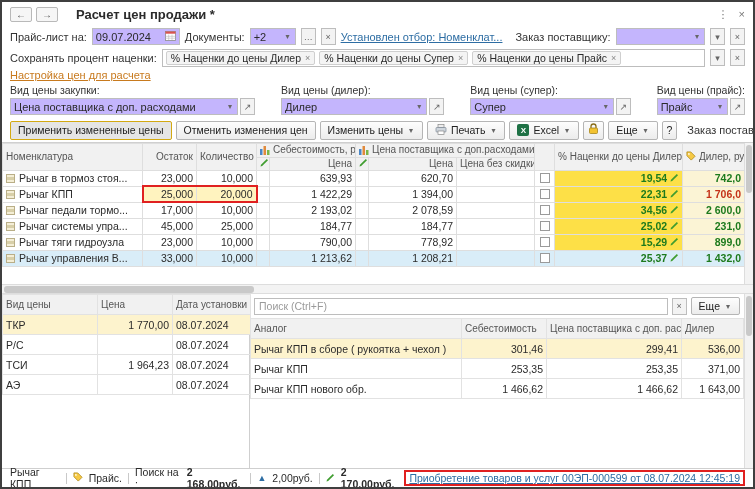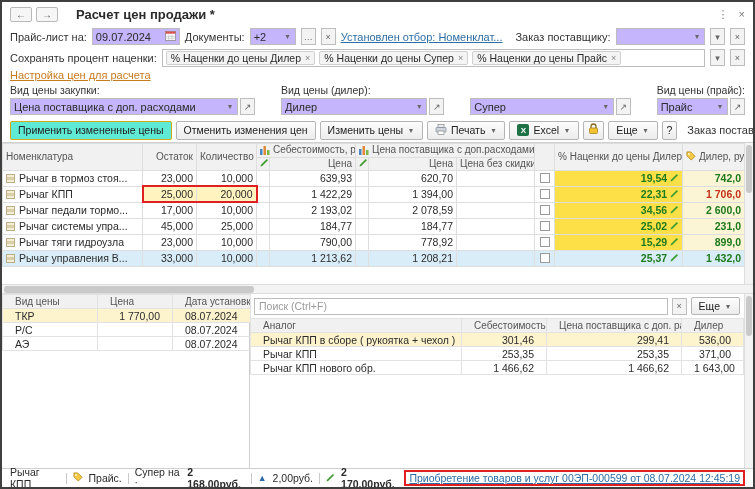--- a/index.html
+++ b/index.html
@@ -24,21 +24,21 @@
   .chip{display:flex;align-items:center;gap:4px;border:1px solid #cfcfcf;background:#f4f4f4;border-radius:2px;padding:0 4px;height:14px;font-size:10.5px;white-space:nowrap}
   .chip .x{color:#888;font-size:9px;cursor:pointer}
   
   .pk{display:flex;align-items:flex-end;gap:26px;padding:1px 8px 3px 8px;flex:none}
   .pkg{display:flex;flex-direction:column;gap:2px}
   .pkg .lbl{font-size:10.5px}
   .pkrow{display:flex;align-items:center;gap:2px}
   
   .toolbar{display:flex;align-items:center;gap:4px;padding:2px 8px;height:24px;flex:none}
   .btn{height:19px;border:1px solid #b5b5b5;border-radius:2px;background:linear-gradient(#fdfdfd,#ececec);padding:0 7px;display:flex;align-items:center;gap:4px;white-space:nowrap;font-size:10.5px;color:#222;cursor:pointer}
-  .btn.primary{background:#5eead4;border-color:#d3a912}
+  .btn.primary{background:#e5e5e5;border-color:#d3a912}
   .btn.iconbtn{padding:0 4px}
   .xlico{width:12px;height:12px;background:#1e7145;color:#fff;font-size:8px;font-weight:bold;display:flex;align-items:center;justify-content:center;border-radius:2px}
   
   .tablewrap{position:relative;border-top:1px solid #cfcfcf;height:142px;overflow:hidden;flex:none}
   table.grid{border-collapse:collapse;table-layout:fixed;width:742px}
   .grid th,.grid td{border:1px solid #dedede;padding:0 3px;white-space:nowrap;overflow:hidden}
   .grid thead th{background:#f1f1f1;color:#555;font-size:10px;font-weight:normal;height:13px}
   .grid tbody td{font-size:10.5px;height:16px}
   .al{text-align:left}.ar{text-align:right}.ac{text-align:center}
   .hdricon{display:inline-flex;align-items:center;gap:3px}
@@ -53,21 +53,21 @@
   .itemico{display:inline-block;width:9px;height:9px;border:1px solid #b9ae87;background:linear-gradient(#f4eed6 35%,#d8cfa8 35% 65%,#f4eed6 65%);margin-right:4px;vertical-align:-1px}
   .checkbox{display:inline-block;width:10px;height:10px;border:1px solid #9a9a9a;background:#fff;vertical-align:-1px;cursor:pointer}
   .vscroll{position:absolute;top:0;right:0;width:9px;bottom:0;background:#f3f3f3;border-left:1px solid #ddd}
   .vthumb{position:absolute;top:2px;left:1px;width:6px;height:48px;background:#c9c9c9;border-radius:3px;cursor:pointer}
   .hscroll{height:10px;background:#f3f3f3;border-top:1px solid #ddd;border-bottom:1px solid #ddd;position:relative;flex:none}
   .hthumb{position:absolute;left:2px;top:1px;height:7px;width:250px;background:#c9c9c9;border-radius:3px;cursor:pointer}
   
   .bottom{flex:1;display:flex;min-height:0}
   .leftpanel{width:248px;flex:none;border-right:1px solid #cfcfcf;display:flex;flex-direction:column}
   table.small{border-collapse:collapse;table-layout:fixed;width:100%}
-  .small th,.small td{border:1px solid #e2e2e2;font-size:10.5px;height:14px;padding:0 12px;white-space:nowrap;overflow:hidden}
+  .small th,.small td{border:1px solid #e2e2e2;font-size:10.5px;height:20px;padding:0 3px;white-space:nowrap;overflow:hidden}
   .small thead th{background:#f1f1f1;color:#555;font-weight:normal;text-align:left;font-size:10px}
   tr.cur td{background:#fdf3cd}
   .rightpanel{flex:1;display:flex;flex-direction:column;position:relative;padding-right:9px;min-width:0}
   .searchrow{display:flex;gap:4px;padding:3px 4px;align-items:center;flex:none}
   input.search{flex:1;height:17px;border:1px solid #bdbdbd;font-family:"Liberation Sans",sans-serif;font-size:10.5px;padding:0 4px;color:#333;outline:none}
   input.search::placeholder{color:#9a9a9a}
   .rp-scroll{position:absolute;top:0;right:0;bottom:0;width:9px;background:#f3f3f3;border-left:1px solid #ddd}
   
   .status{height:19px;border-top:1px solid #cfcfcf;display:flex;align-items:center;gap:6px;padding:0 8px;font-size:10.5px;flex:none;background:#fff}
   .sep{width:1px;height:11px;background:#c9c9c9;flex:none}
@@ -159,20 +159,21 @@
       <span class="lbl">Вид цены (дилер):</span>
       <span class="pkrow">
         <span class="field" style="flex:1">
           <span class="val">Дилер</span>
           <span class="dd">▾</span>
         </span>
         <span class="mini">↗</span>
       </span>
     </div>
     <div class="pkg" style="width:165px">
+      <span class="lbl">Вид цены (супер):</span>
       <span class="pkrow">
         <span class="field" style="flex:1">
           <span class="val">Супер</span>
           <span class="dd">▾</span>
         </span>
         <span class="mini">↗</span>
       </span>
     </div>
     <div class="pkg" style="flex:1">
       <span class="lbl">Вид цены (прайс):</span>
@@ -417,20 +418,25 @@
             <td>ТКР</td>
             <td class="ar">1 770,00</td>
             <td>08.07.2024</td>
           </tr>
           <tr>
             <td>Р/С</td>
             <td class="ar"></td>
             <td>08.07.2024</td>
           </tr>
           <tr>
+            <td>ТСИ</td>
+            <td class="ar">1 964,23</td>
+            <td>08.07.2024</td>
+          </tr>
+          <tr>
             <td>АЭ</td>
             <td class="ar"></td>
             <td>08.07.2024</td>
           </tr>
         </tbody>
       </table>
     </div>
 
     <div class="rightpanel">
       <div class="searchrow">
@@ -485,21 +491,21 @@
 
   <div class="status">
     <span>Рычаг КПП</span>
     <span class="sep"></span>
     <span><svg width="10" height="10" viewBox="0 0 11 11">
           <path d="M1 1 h4.2 L10 5.8 5.8 10 1 5.2 Z" fill="#f6c944" stroke="#b08a1e" stroke-width="0.9"></path>
           <circle cx="3.2" cy="3.2" r="1" fill="#fffbe8"></circle>
         </svg></span>
     <span>Прайс.</span>
     <span class="sep"></span>
-    <span>Супер на :</span>
+    <span>Поиск на :</span>
     <span class="bold">2 168,00руб.</span>
     <span class="sep"></span>
     <span class="delta">▲</span>
     <span>2,00руб.</span>
     <span class="sep"></span>
     <span><svg width="9" height="9" viewBox="0 0 9 9">
           <path d="M0.5 8.5 L1 6.8 6.8 1 8 2.2 2.2 8 Z" fill="#3f9d2f"></path>
         </svg></span>
     <span class="bold">2 170,00руб.</span>
     <span class="doc-link">Приобретение товаров и услуг 00ЭП-000599 от 08.07.2024 12:45:19</span>

